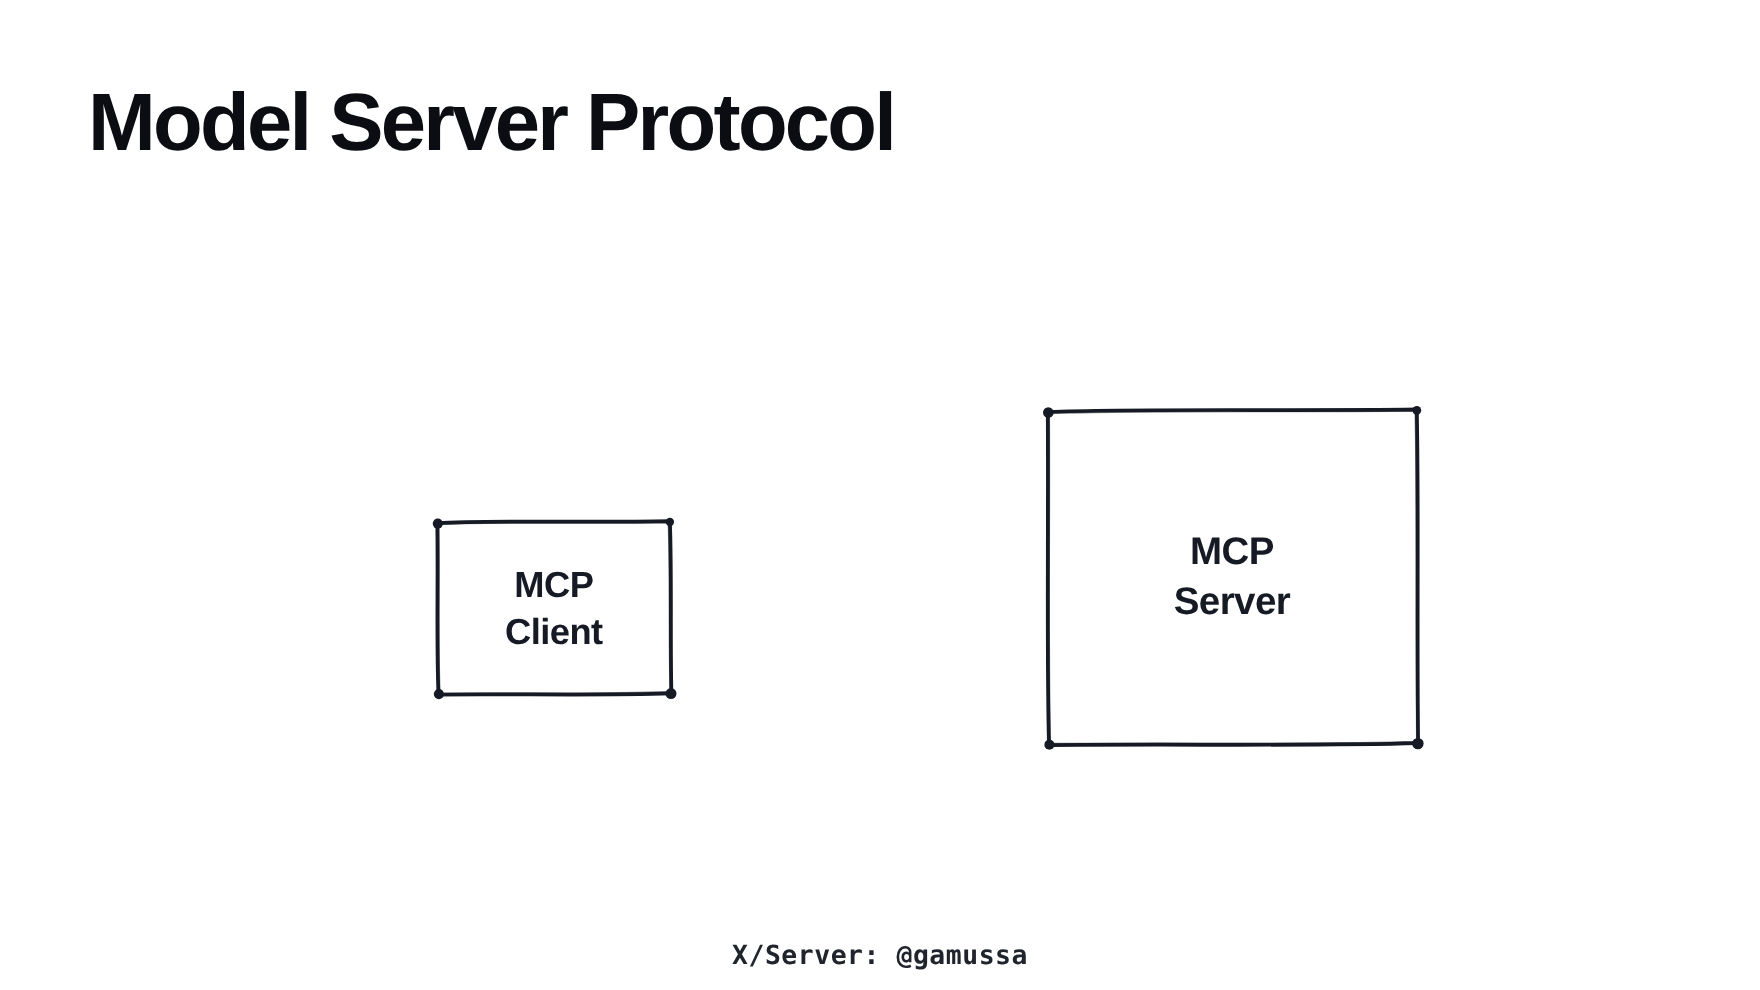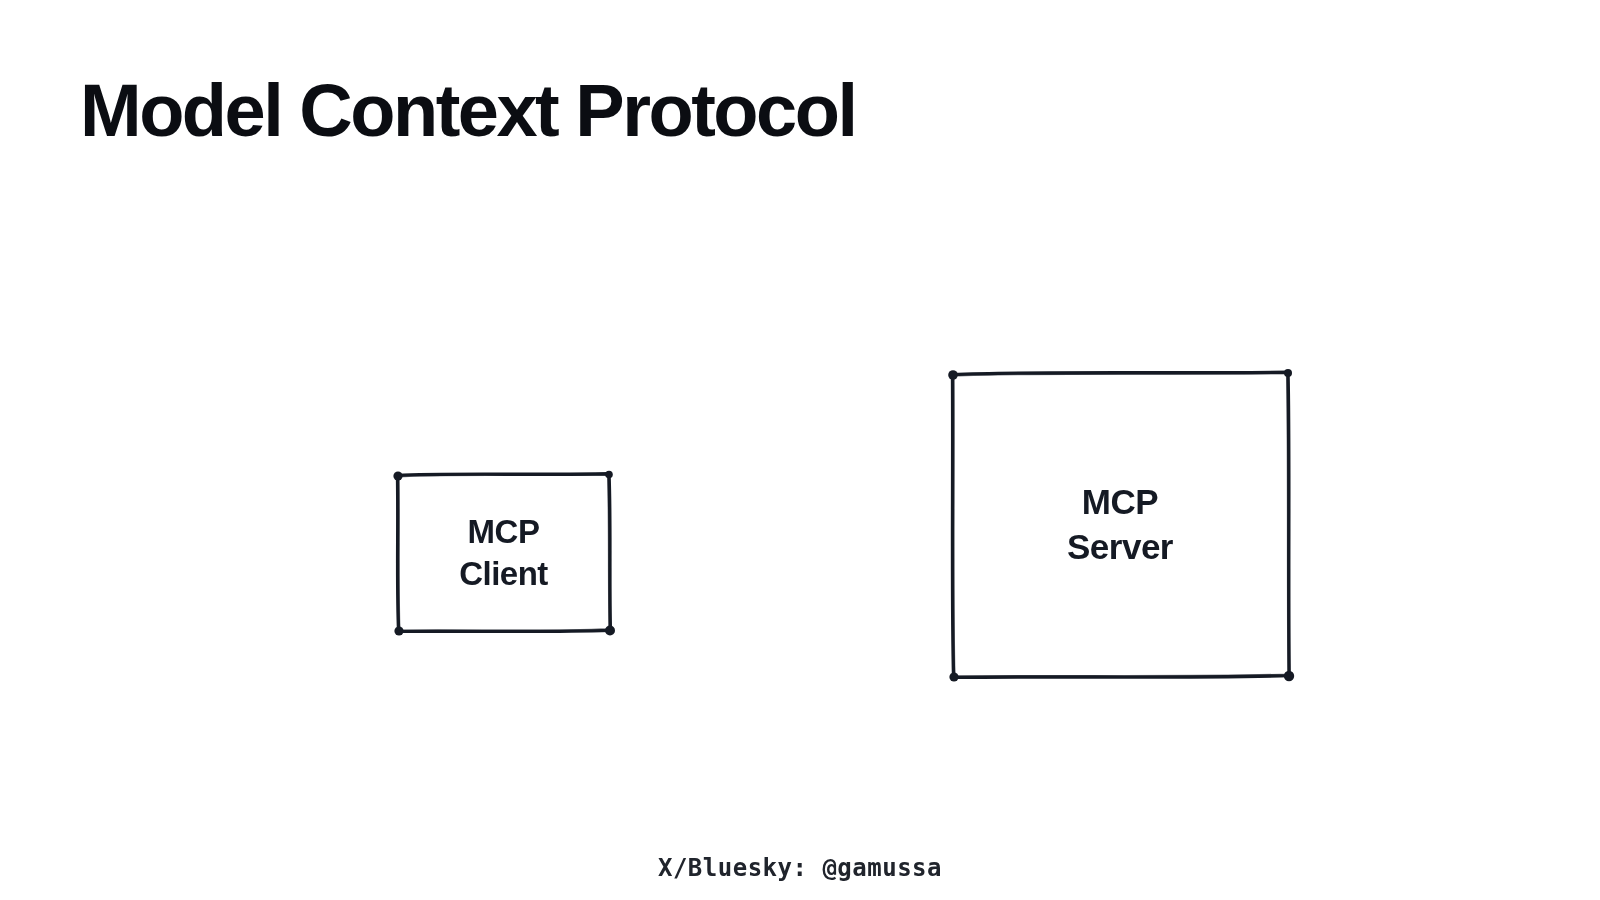--- a/index.html
+++ b/index.html
@@ -70,21 +70,21 @@
   .sketch { fill: none; stroke: var(--ink); stroke-linecap: round; stroke-linejoin: round; }
   .sketch-main { stroke-width: 3.4; }
   .sketch-ghost { stroke-width: 2.2; opacity: 0.55; }
   .corner-dot { fill: var(--ink); stroke: none; }
 </style>
 </head>
 <body>
 
 <div class="slide">
 
-  <h1 class="title">Model Context Protocol</h1>
+  <h1 class="title">Model Server Protocol</h1>
 
   <div class="node node-client">
     <svg viewBox="0 0 225 169" preserveAspectRatio="none" aria-hidden="true">
       <path class="sketch sketch-ghost" d="M7.5 8.5 C 55 5.5, 130 8, 217 6.5 C 218.5 52, 217.5 108, 218.5 161 C 158 163.8, 82 162, 8.5 162.8 C 6.8 118, 8.2 66, 7.5 8.5 Z"></path>
       <path class="sketch sketch-main" d="M6.5 7.5 C 50 4.8, 140 7.2, 218 5.8 C 219.8 55, 218.2 110, 219.4 162.4 C 150 164.6, 75 162.6, 7.6 163.4 C 5.6 115, 7.4 62, 6.5 7.5 Z"></path>
       <circle class="corner-dot" cx="7" cy="8" r="4.6"></circle>
       <circle class="corner-dot" cx="218" cy="6.5" r="3.8"></circle>
       <circle class="corner-dot" cx="219" cy="162.5" r="5"></circle>
       <circle class="corner-dot" cx="8" cy="163" r="4.6"></circle>
     </svg>
@@ -98,15 +98,15 @@
       <path class="sketch sketch-main" d="M7.5 8.5 C 90 5.2, 230 7.8, 343 6.2 C 344.8 92, 343 200, 344.2 309.6 C 250 312.4, 120 310.2, 8.6 311.4 C 6.4 232, 8.2 118, 7.5 8.5 Z"></path>
       <circle class="corner-dot" cx="8" cy="9" r="4.8"></circle>
       <circle class="corner-dot" cx="343" cy="7" r="4"></circle>
       <circle class="corner-dot" cx="344" cy="310" r="5.2"></circle>
       <circle class="corner-dot" cx="9" cy="311" r="4.6"></circle>
     </svg>
     <span class="node-label">MCP
 Server</span>
   </div>
 
-  <div class="footer">X/Bluesky: @gamussa</div>
+  <div class="footer">X/Server: @gamussa</div>
 
 </div>
 
 </body></html>

